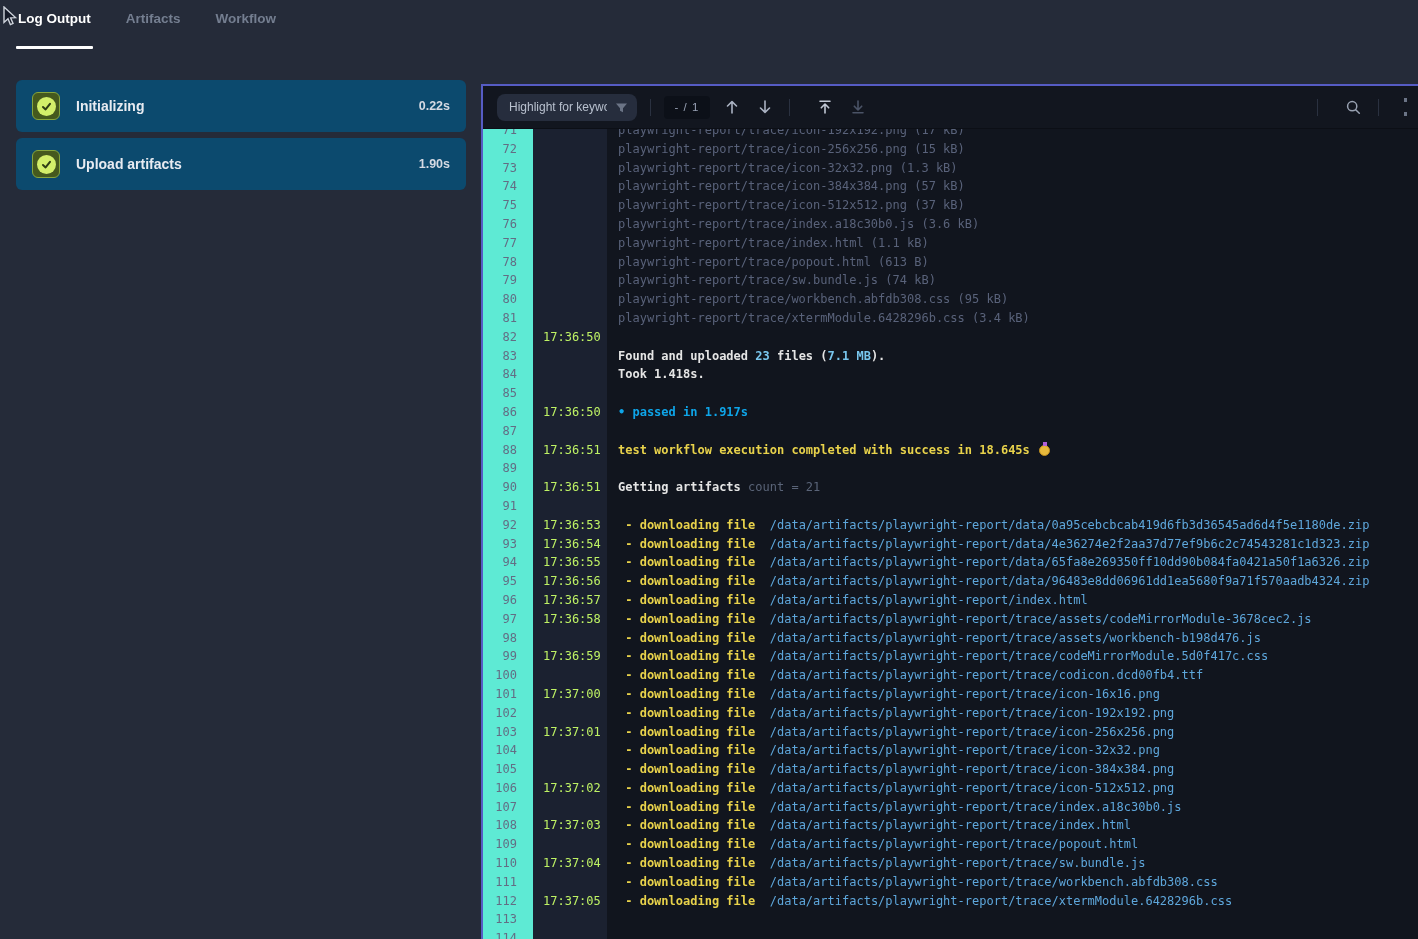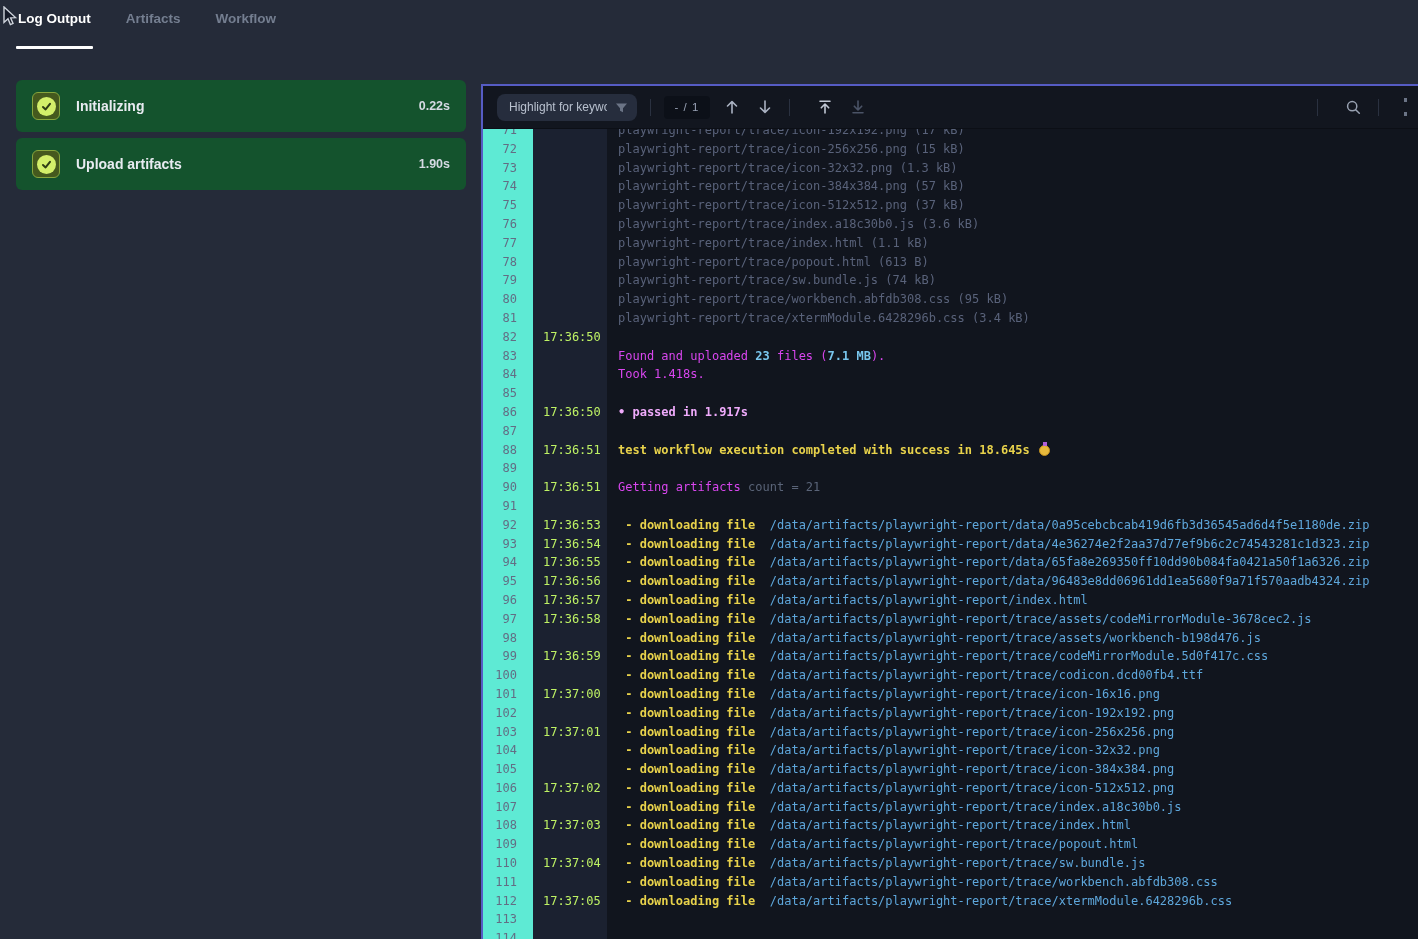--- a/index.html
+++ b/index.html
@@ -22,21 +22,21 @@
     content:""; position:absolute; left:0; right:0; bottom:0;
     height:3px; background:#ffffff; border-radius:1px;
   }
 
   
   .cursor { position:absolute; left:2px; top:6px; z-index:50; }
 
   
   .steps { position:absolute; left:16px; top:80px; width:450px; display:flex; flex-direction:column; gap:6px; }
   .step-card {
-    height:52px; background:#14532d; border-radius:6px;
+    height:52px; background:#0c4a6e; border-radius:6px;
     display:flex; align-items:center; padding:0 16px;
   }
   .step-icon {
     width:28px; height:28px; border-radius:6px;
     background:#45591e; border:1.5px solid #86a53c;
     display:flex; align-items:center; justify-content:center;
     margin-right:16px; flex:0 0 auto;
   }
   .step-icon .circ {
     width:19px; height:19px; border-radius:50%; background:#d3ef6a;
@@ -82,23 +82,23 @@
   .log-lines { margin-top:-8px; font-family:"DejaVu Sans Mono", monospace; font-size:12px; }
   .row { display:flex; height:18.8px; line-height:18.8px; }
   .cell-n {
     width:50px; background:#5eead4; color:#636d84; text-align:right;
     padding-right:16px; flex:0 0 auto;
   }
   .cell-ts { width:74px; background:#1b2130; color:#bef264; padding-left:10px; flex:0 0 auto; }
   .cell-c { flex:1; padding-left:11px; white-space:pre; }
 
   .s-dim   { color:#59627a; }
-  .s-plain { color:#d946ef; font-weight:normal; }
+  .s-plain { color:#e5e5e5; font-weight:bold; }
   .s-cyan  { color:#79c6ee; font-weight:bold; }
-  .s-green { color:#f0abfc; font-weight:bold; }
+  .s-green { color:#0ea5e9; font-weight:bold; }
   .s-yellow{ color:#e8d24b; font-weight:bold; }
   .s-path  { color:#5ea7dc; }
   .s-muted { color:#5a6478; }
 
   .medal {
     display:inline-block; width:11px; height:11px; border-radius:50%;
     background:#e8b93c; border:1px solid #c2901e; position:relative; top:2px; margin-left:2px;
   }
   .medal::before {
     content:""; position:absolute; left:2.5px; top:-4px; width:4px; height:4px;

